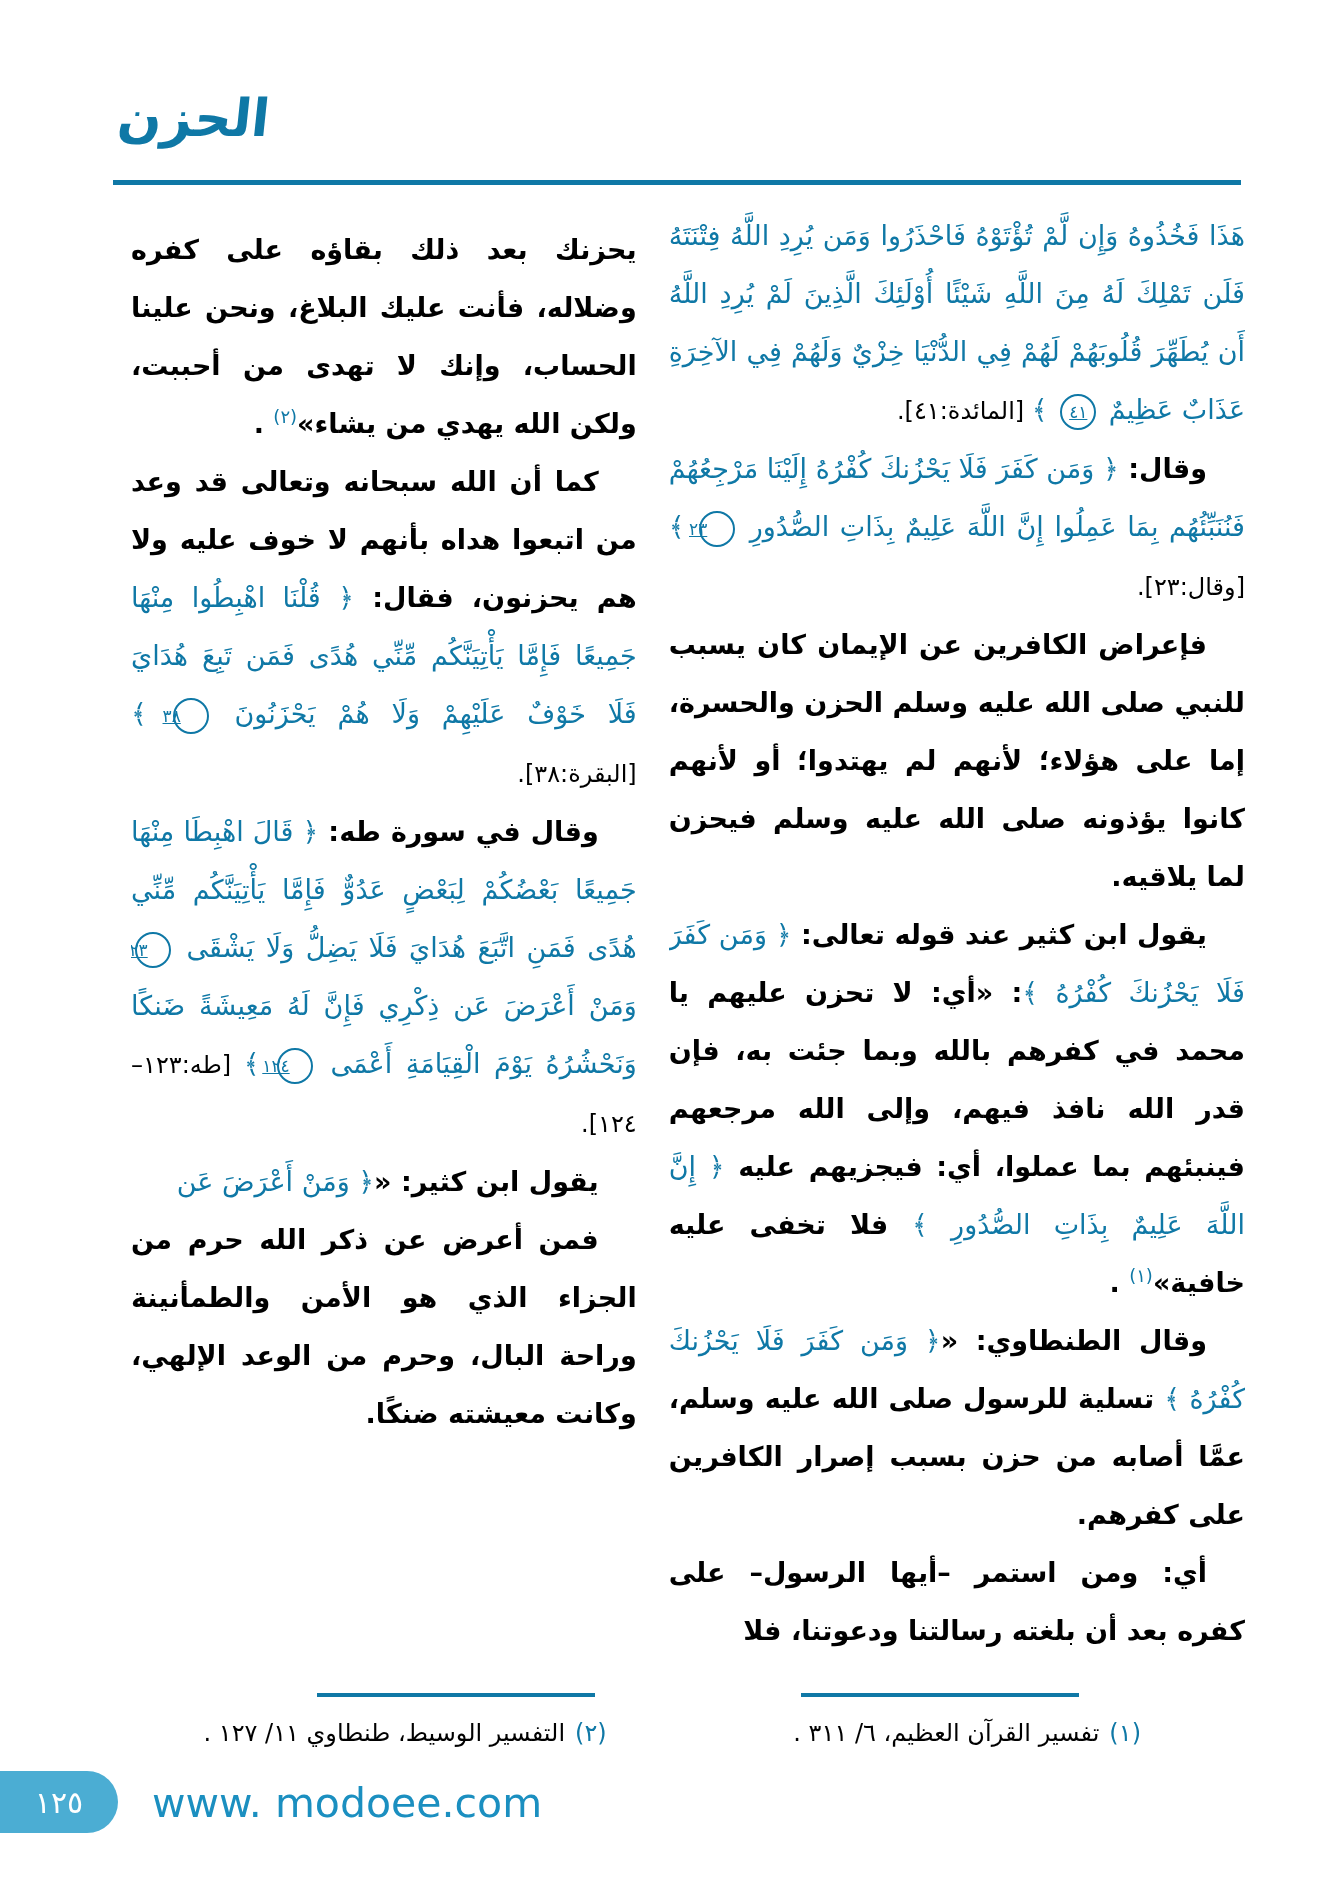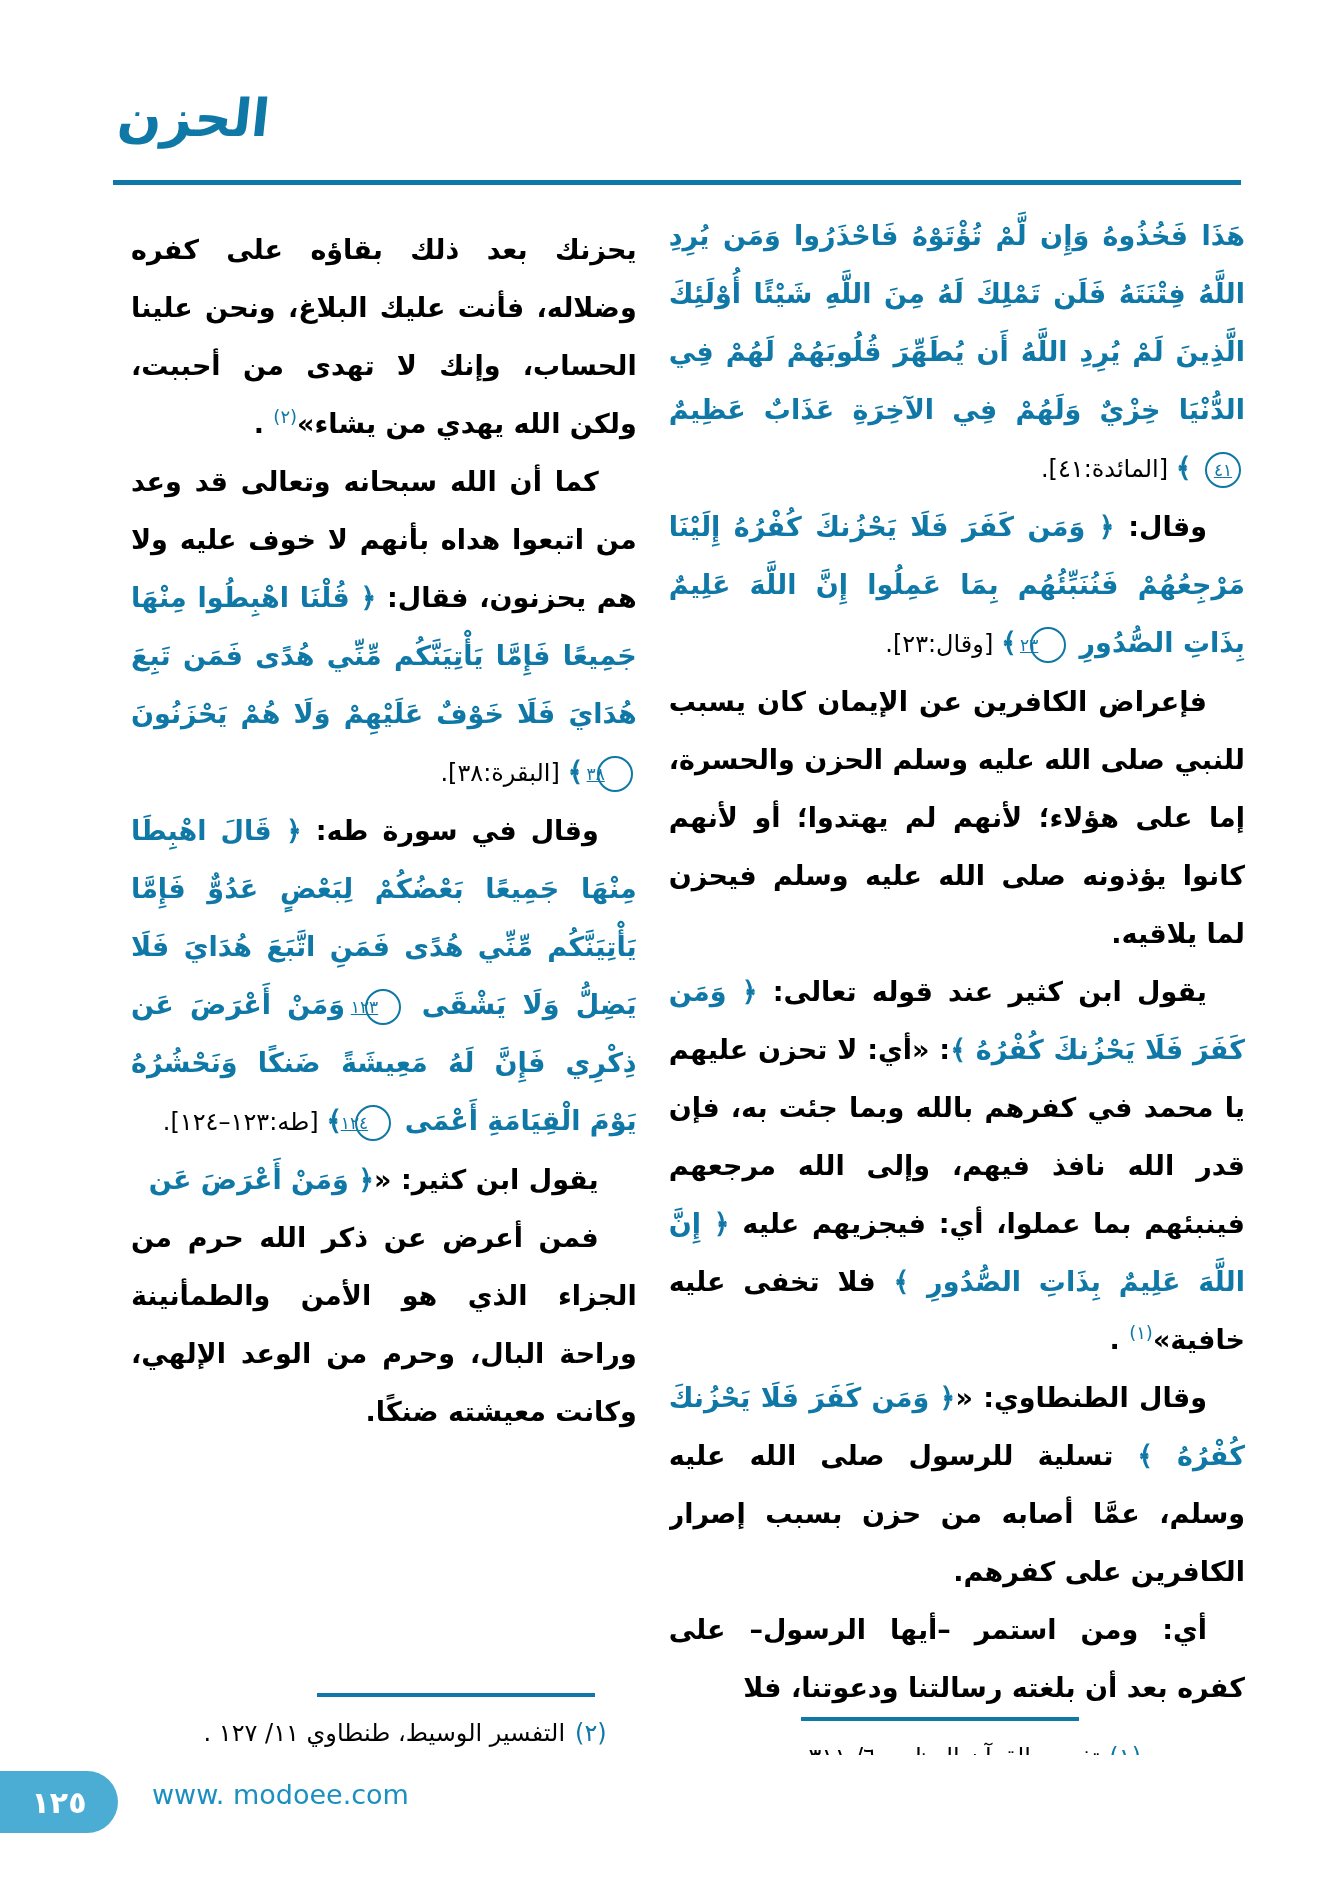--- a/index.html
+++ b/index.html
@@ -34,21 +34,21 @@
   .col-right{width:596px;}
   .col-left{width:523px;padding-top:14px;margin-left:37px;}
   .body p{
     margin:0;
     font-size:27px;line-height:58px;
     text-align:justify;
     font-weight:bold;
   }
   .body p.indent{text-indent:38px;}
   .t-n{color:#000;}
-  .t-q{color:var(--accent,#0f78a6);font-weight:bold;}
+  .t-q{color:var(--accent,#0f78a6);font-weight:normal;}
   .t-r{color:#000;font-size:24px;font-weight:normal;}
   .t-fn{
     color:var(--accent,#0f78a6);
     font-size:18px;vertical-align:super;line-height:0;
     font-weight:normal;
   }
   .t-a{
     display:inline-flex;align-items:center;justify-content:center;
     width:36px;height:36px;box-sizing:border-box;
     border:2px solid var(--accent,#0f78a6);border-radius:50%;
@@ -69,27 +69,27 @@
   }
   .col-right .footnote{padding-right:104px;}
   .col-left .footnote{padding-right:30px;}
   .fn-num{color:var(--accent,#0f78a6);margin-left:10px;}
   .page-badge{
     position:absolute;left:0;top:1771px;
     width:118px;height:62px;
     background:var(--badge,#4badd3);
     border-radius:0 31px 31px 0;
     display:flex;align-items:center;justify-content:center;
-    color:#fff;font-size:30px;font-weight:bold;
+    color:#fff;font-size:30px;font-weight:normal;
   }
   .website{
     position:absolute;left:152px;top:1779px;
     direction:ltr;
     color:var(--site,#1b8fc0);
-    font-size:27px;
+    font-size:41px;
   }
 </style>
 </head>
 <body>
 
 <div class="page">
 
   <div class="chapter-title">الحزن</div>
   <div class="header-rule"></div>
 

